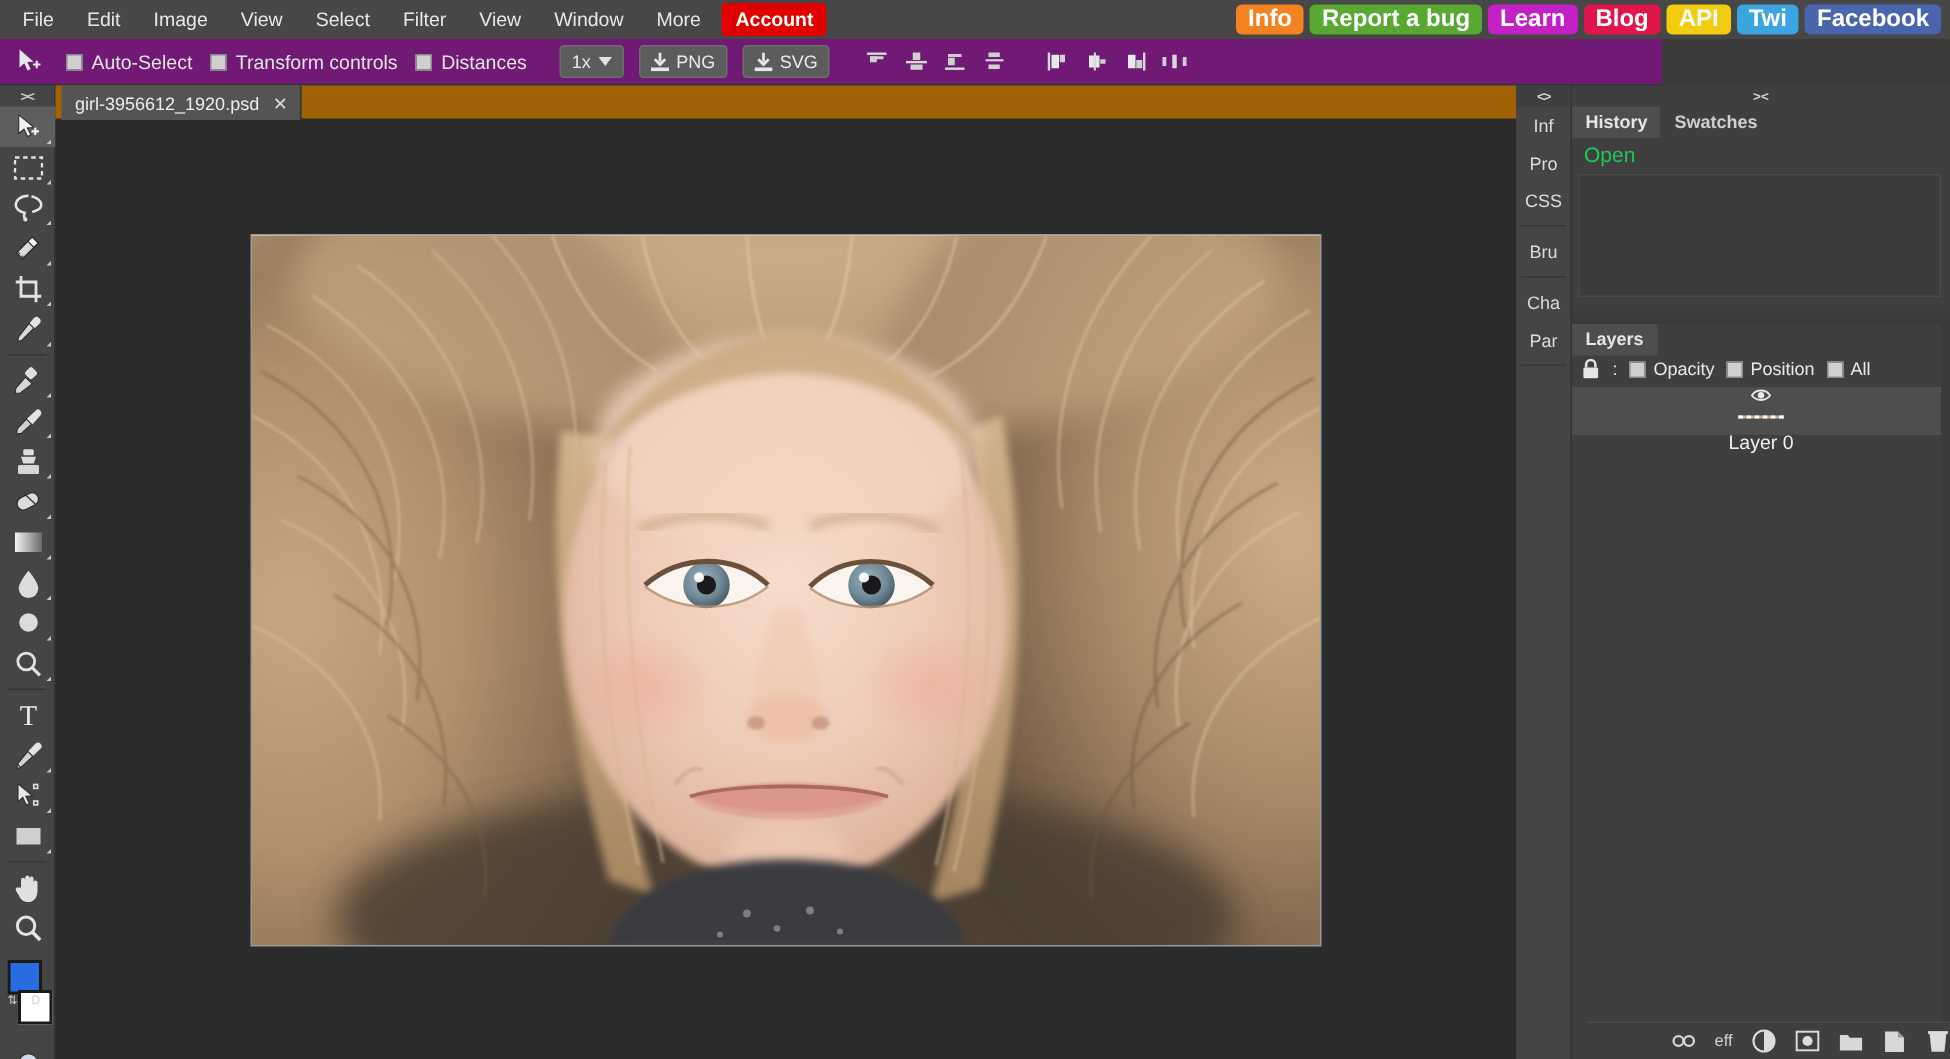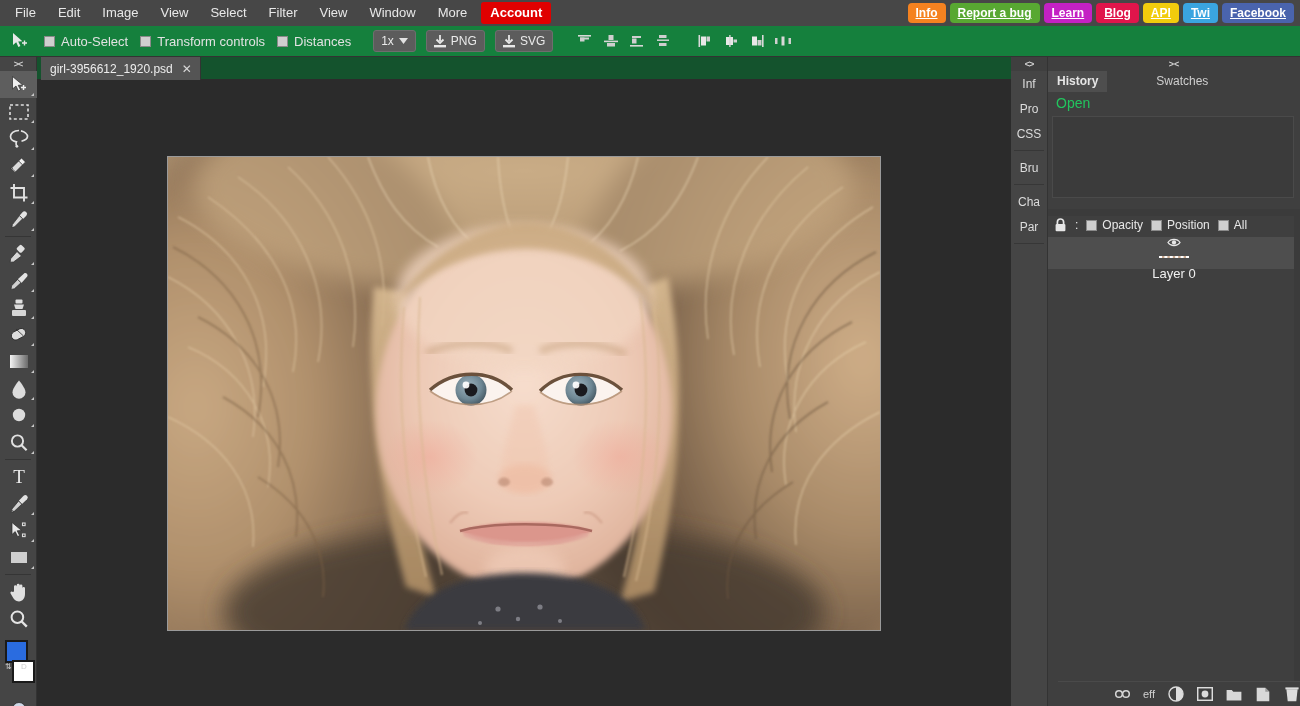--- a/index.html
+++ b/index.html
@@ -22,28 +22,28 @@
   .menu-item {
     font-size: 13px; color: #e8e8e8; padding: 16px 11px; line-height: 16px;
     white-space: nowrap; cursor: default;
   }
   .menu-item.account {
     background: #e00000; color: #ffffff; border-radius: 3px; font-weight: bold;
     padding: 3px 9px; margin-left: 3px;
   }
   .menu-right { position: absolute; right: 6px; top: 0; height: 26px; display: flex; align-items: center; gap: 4px; }
   .pill {
-    font-size: 12px; font-weight: bold; color: #fff; border-radius: 4px;
-    padding: 3px 8px; line-height: 14px; white-space: nowrap; cursor: pointer; text-decoration: underline;
+    font-size: 16px; font-weight: bold; color: #fff; border-radius: 4px;
+    padding: 3px 8px; line-height: 14px; white-space: nowrap; cursor: pointer;
   }
 
   
   .optionsbar {
-    position: absolute; left: 0; top: 26px; width: 1300px; height: 31px;
-    background: #15803d; display: flex; align-items: center; padding-left: 6px;
+    position: absolute; left: 0; top: 26px; width: 1108px; height: 31px;
+    background: #701a75; display: flex; align-items: center; padding-left: 6px;
     border-bottom: 1px solid #333;
   }
   .opt-tool-icon { width: 26px; height: 24px; display: flex; align-items: center; justify-content: center; }
   .opt-check { display: flex; align-items: center; gap: 6px; margin-left: 12px; cursor: pointer; }
   .cb {
     width: 11px; height: 11px; background: #cfcfcf; border: 1px solid #8a8a8a;
     display: inline-block;
   }
   .opt-label { font-size: 13px; color: #e2e2e2; white-space: nowrap; }
   .opt-btn {
@@ -78,21 +78,21 @@
   }
   .sw-bg {
     position: absolute; left: 12px; top: 22px; width: 23px; height: 23px;
     background: #ffffff; border: 2px solid #1a1a1a;
   }
   .sw-mini { position: absolute; font-size: 8px; color: #cfcfcf; z-index: 5; }
 
   
   .tabbar {
     position: absolute; left: 37px; top: 57px; width: 974px; height: 23px;
-    background: #14532d; border-bottom: 1px solid #2c2c2c;
+    background: #a16207; border-bottom: 1px solid #2c2c2c;
   }
   .doctab {
     display: inline-flex; align-items: center; gap: 9px; height: 23px;
     background: #545454; padding: 0 8px 0 9px; font-size: 12px; color: #ededed;
     cursor: pointer; margin-left: 4px; border-right: 1px solid #333;
   }
   .doctab .x { font-size: 12px; color: #d8d8d8; cursor: pointer; }
 
   
   .canvasarea {
@@ -122,21 +122,21 @@
   .panel-col { position: absolute; left: 37px; top: 0; width: 252px; height: 649px; }
   .panel-grip {
     height: 14px; background: #3f3f3f; display: flex; align-items: center; justify-content: center;
     font-size: 9px; font-weight: bold; color: #d5d5d5; letter-spacing: 0px;
   }
   .tabrow { display: flex; height: 21px; background: #3f3f3f; align-items: flex-end; }
   .ptab {
     font-size: 12px; color: #e6e6e6; padding: 3px 9px 4px 9px; cursor: pointer;
     background: #4e4e4e; font-weight: bold; height: 21px; line-height: 14px;
   }
-  .ptab.inactive { background: #3f3f3f; color: #cfcfcf; font-weight: normal; margin-left: 40px; }
+  .ptab.inactive { background: #3f3f3f; color: #cfcfcf; font-weight: bold; }
   .hist-body { background: #3f3f3f; height: 117px; padding: 0; }
   .hist-item {
     font-size: 14px; color: #22c55e; padding: 3px 8px; cursor: pointer; line-height: 16px;
   }
   .hist-scroll {
     margin: 2px 6px 0 4px; height: 82px; background: #3b3b3b; border: 1px solid #4a4a4a;
   }
   .panel-gap { height: 7px; background: #3b3b3b; }
 
   .layers-panel { background: #3f3f3f; height: 490px; position: relative; }
@@ -680,20 +680,23 @@
         </div>
         <div class="hist-body">
           <div class="hist-item">Open</div>
           <div class="hist-scroll"></div>
         </div>
       </div>
 
       <div class="panel-gap"></div>
 
       <div class="layers-panel">
+        <div class="tabrow">
+          <div class="ptab">Layers</div>
+        </div>
 
 
         <div class="lockrow">
           <span>
             <svg width="13" height="14" viewBox="0 0 13 14">
               <path d="M3.4 6 V4.1 a3.1 3.1 0 0 1 6.2 0 V6" fill="none" stroke="#e6e6e6" stroke-width="1.7"></path>
               <rect x="1.6" y="6" width="9.8" height="7.2" rx="1" fill="#e6e6e6"></rect>
             </svg>
           </span>
           <span class="lbl">:</span>

